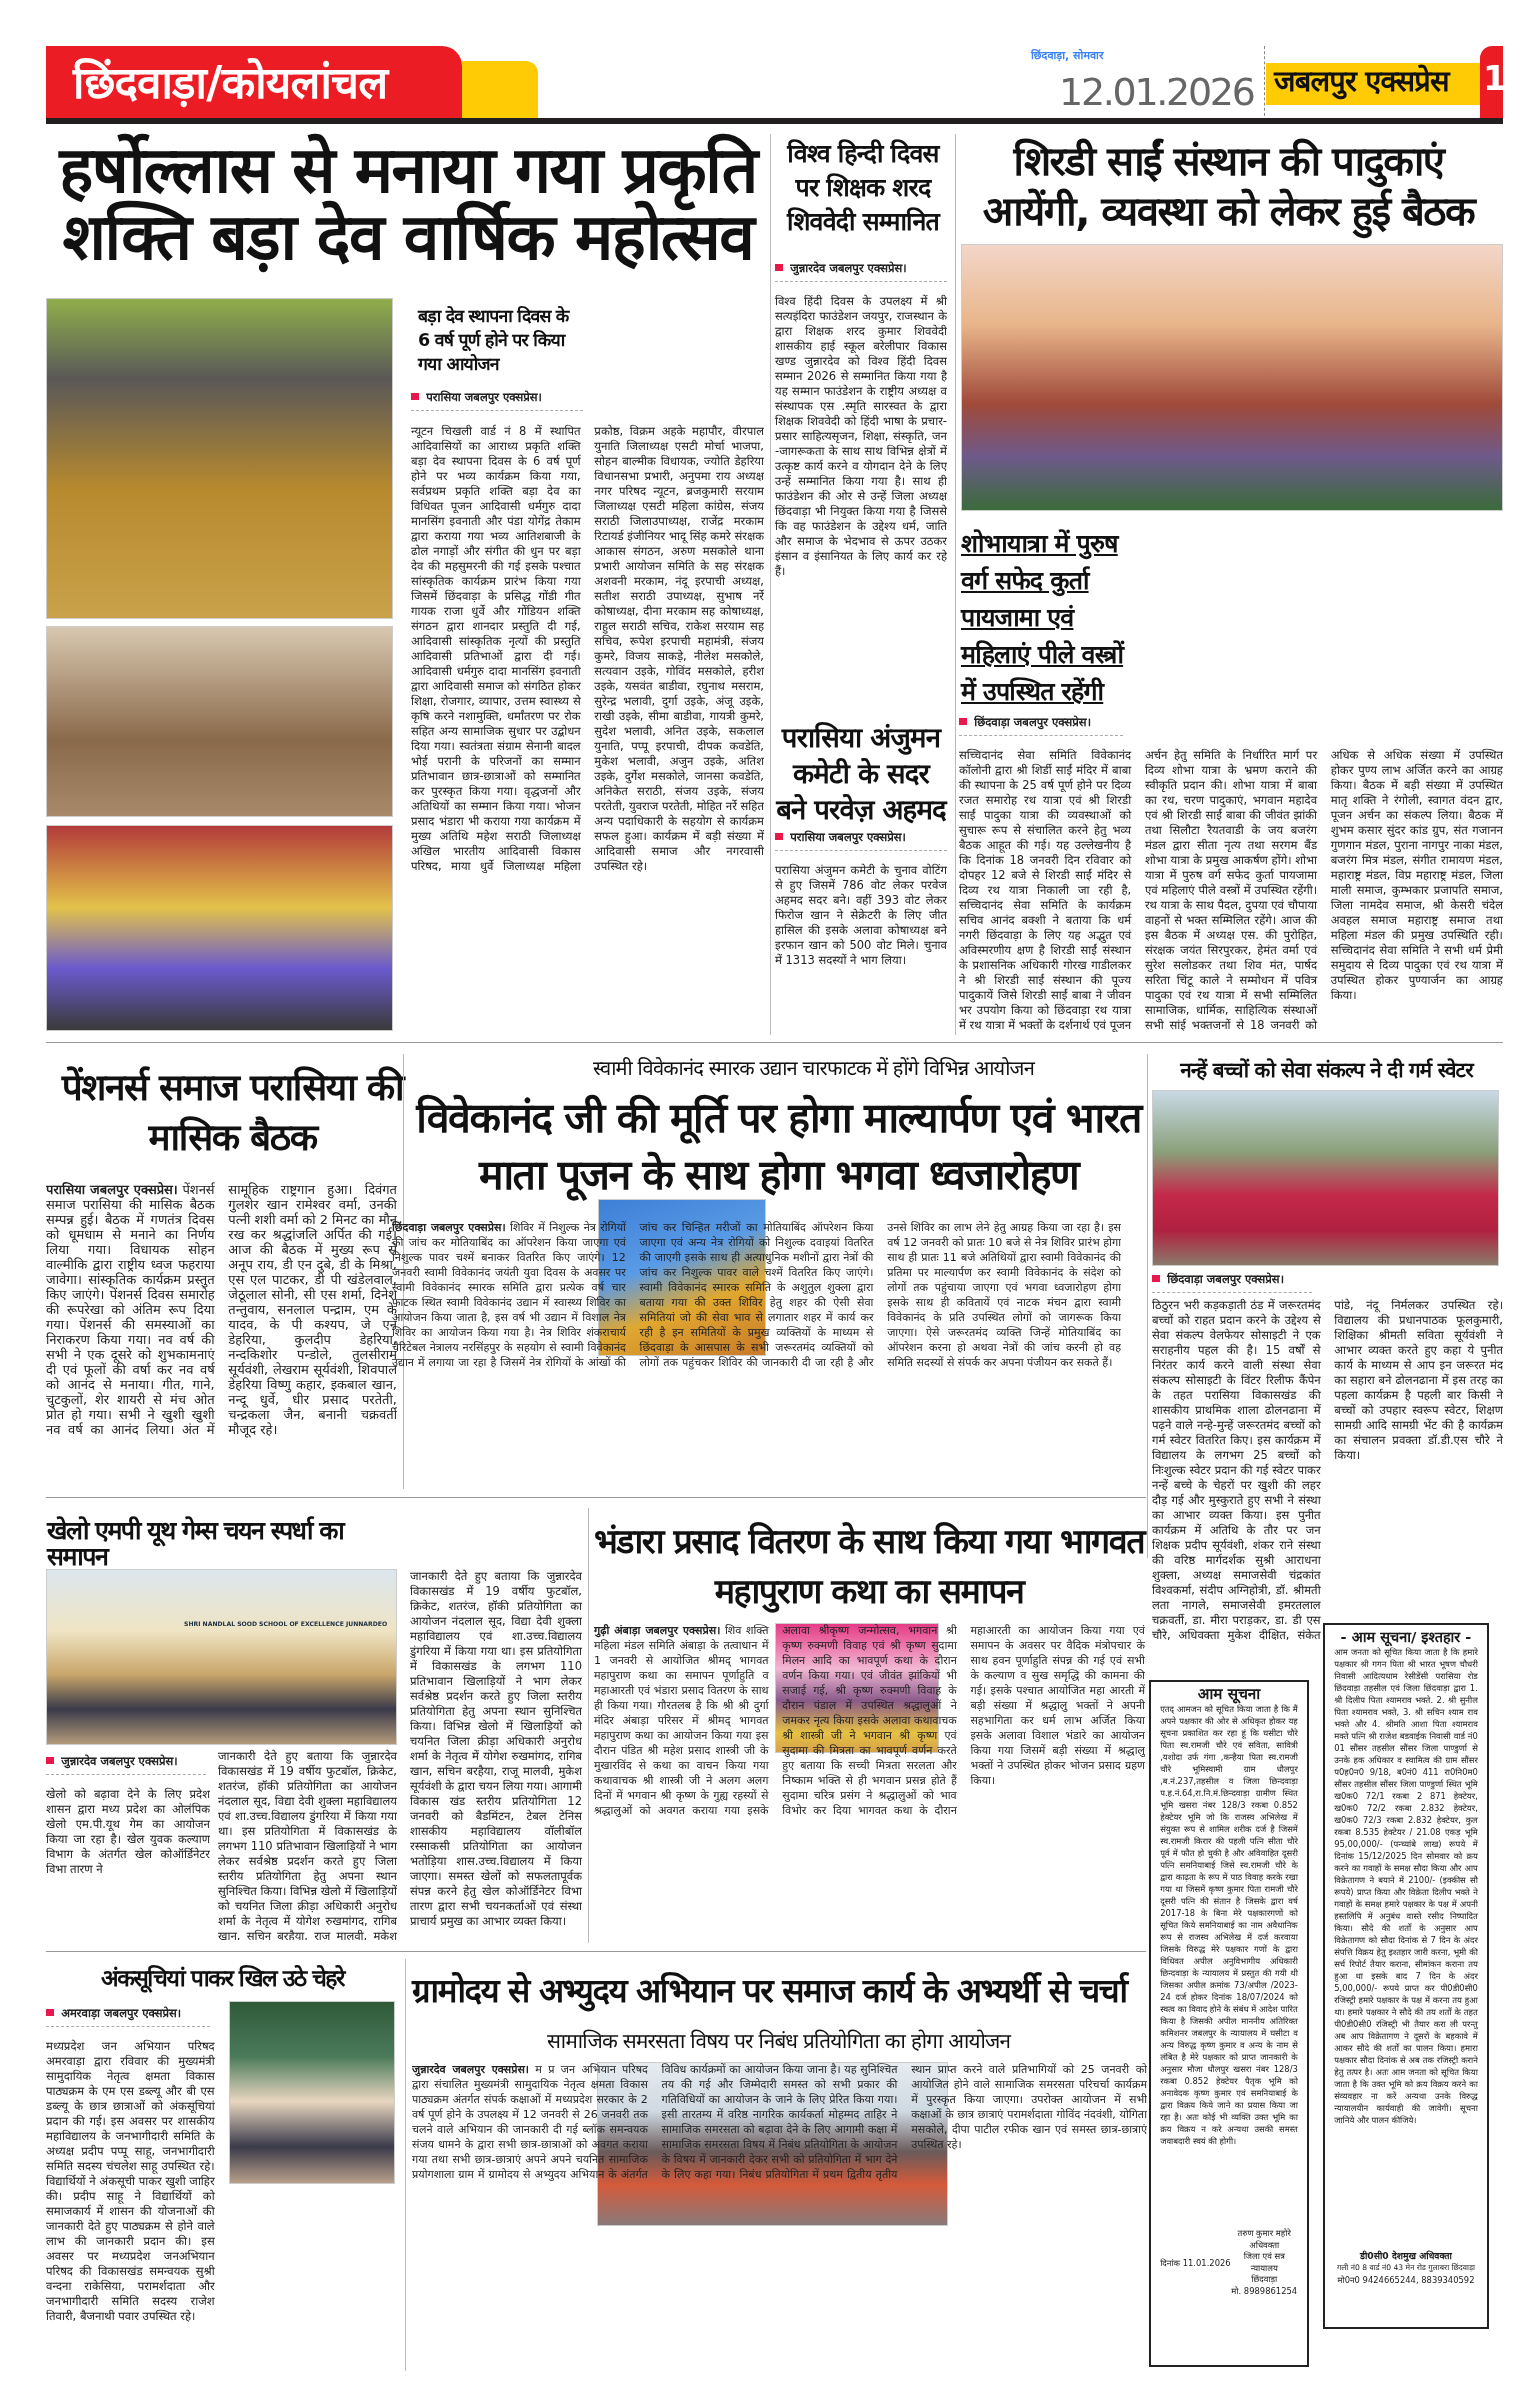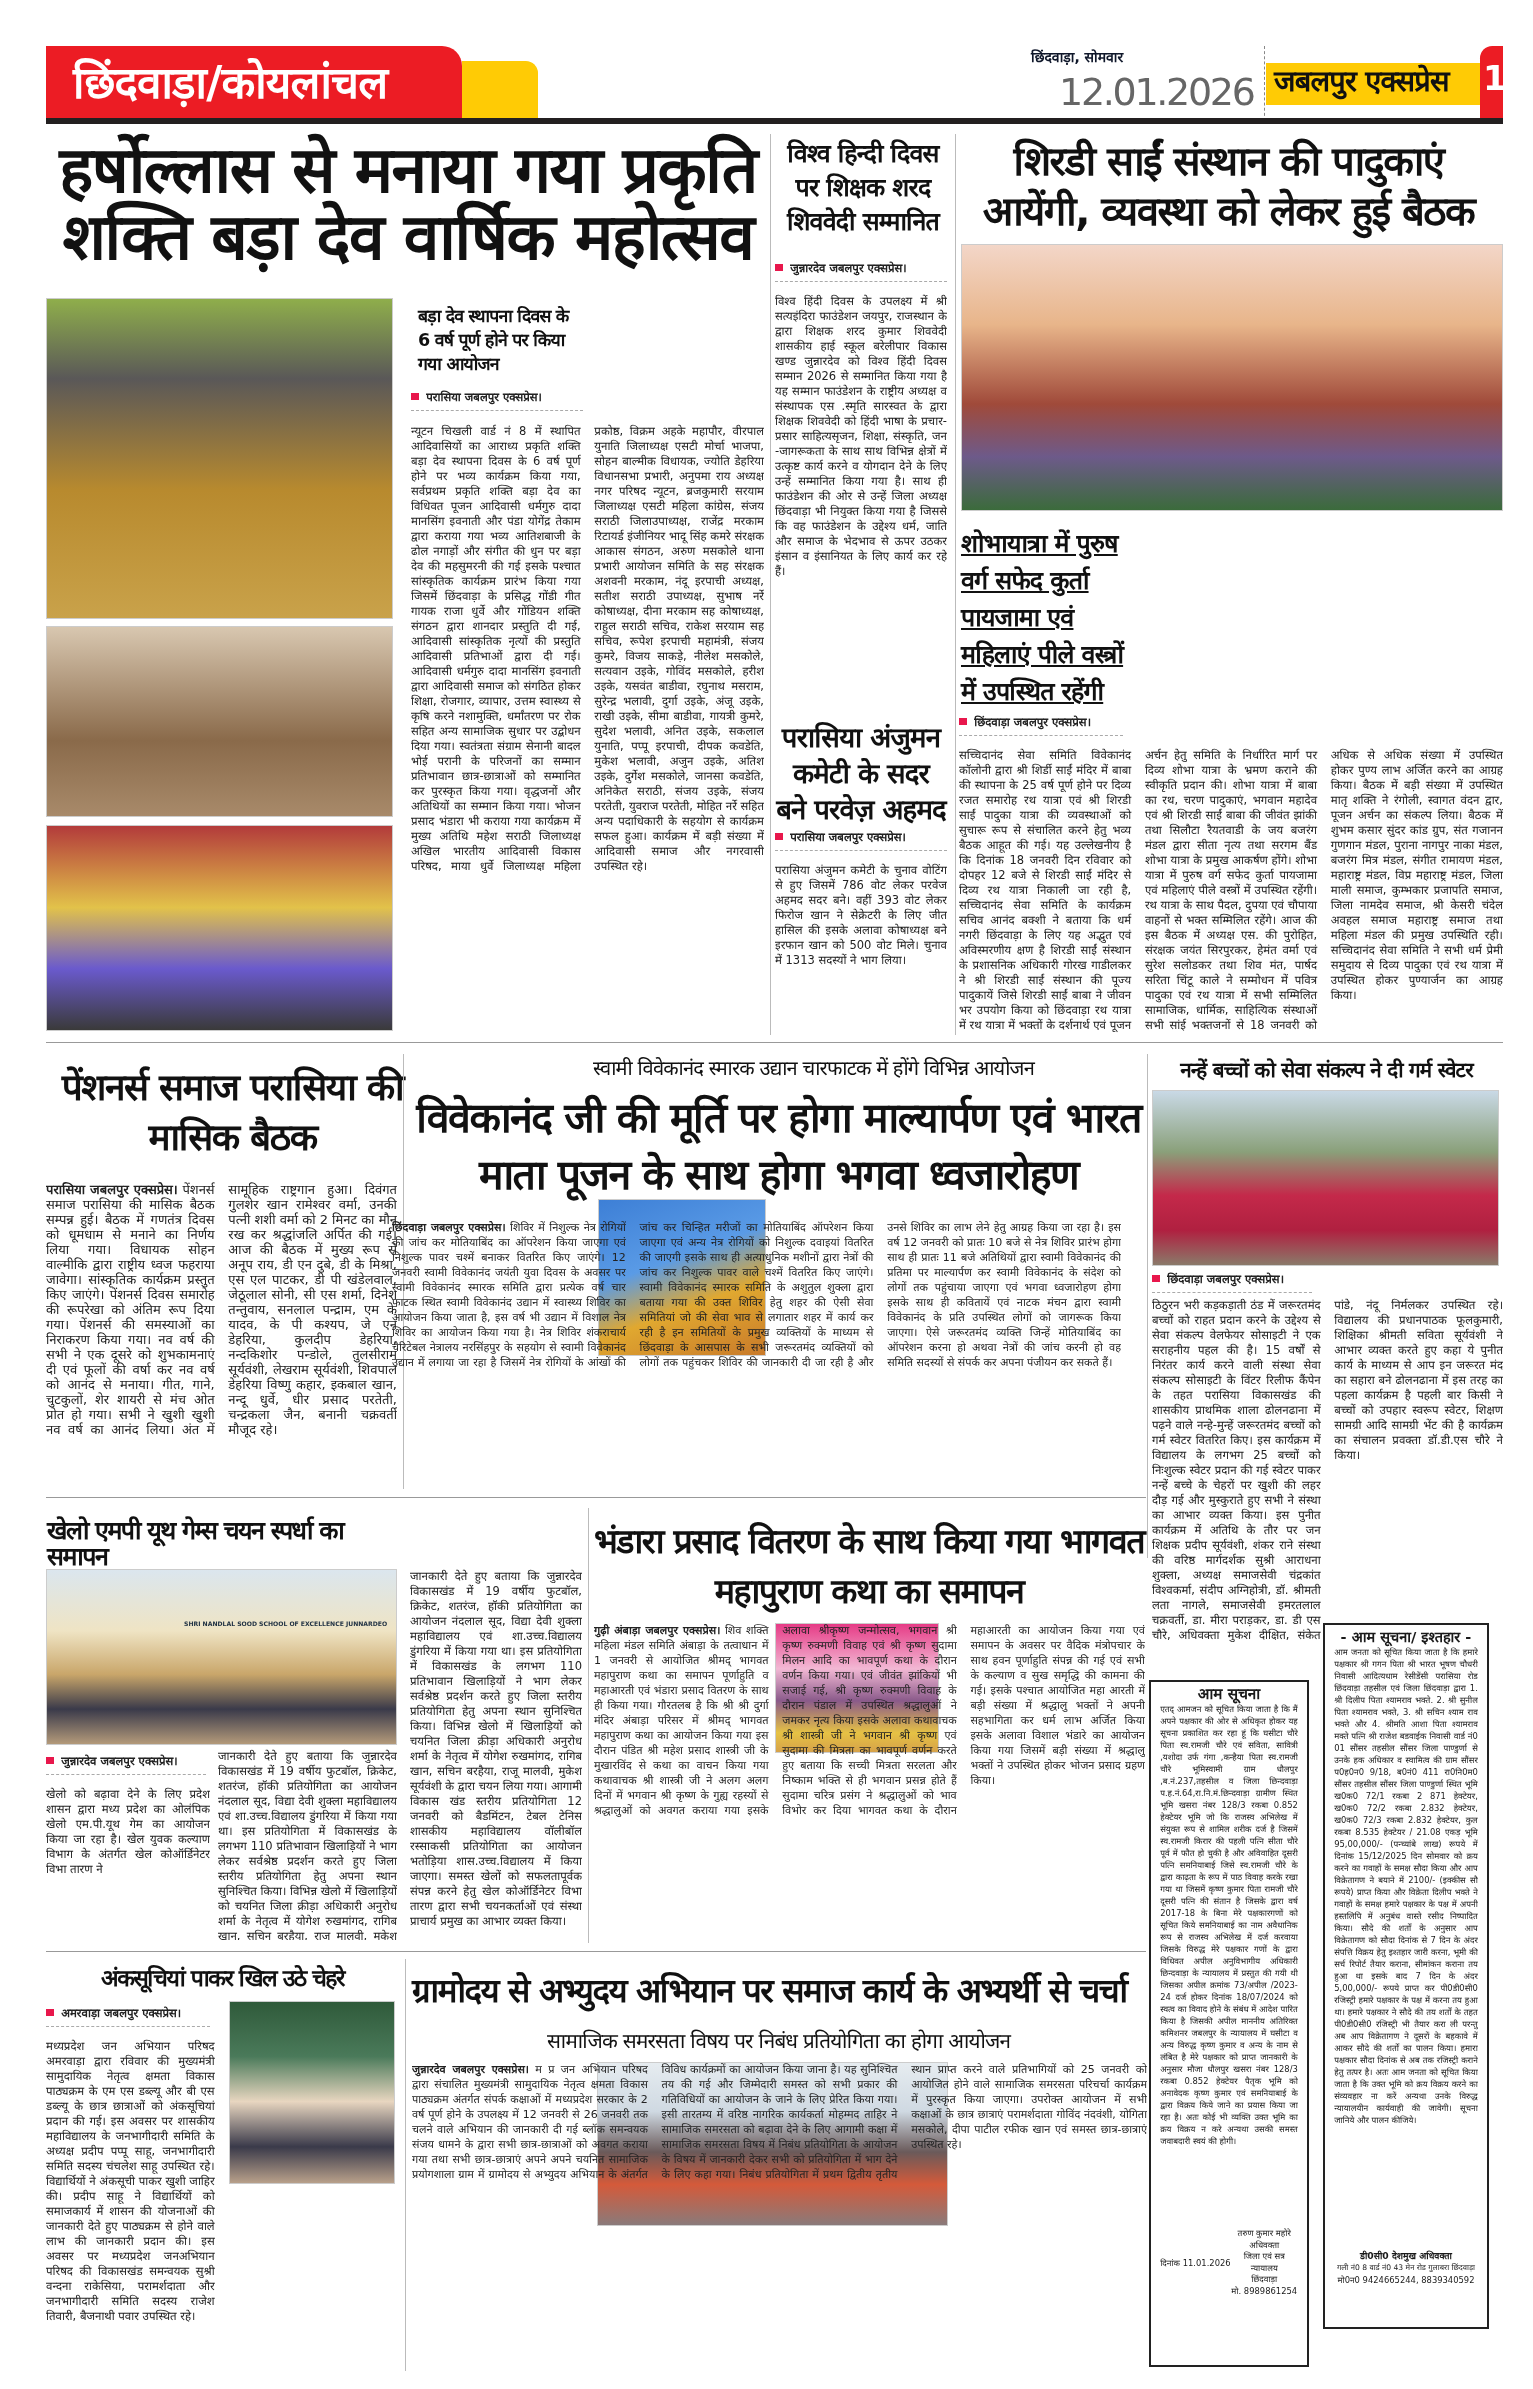--- a/index.html
+++ b/index.html
@@ -16,21 +16,21 @@
 .cols2{column-count:2;column-gap:13.7px}
 .cols3{column-count:3;column-gap:13.7px}
 </style>
 </head>
 <body>
 
 <header>
   <div class="abs" style="left:46px;top:46px;width:416px;height:73px;background:#ec1c24;border-radius:0 20px 0 0;"></div>
   <div class="abs" style="left:462px;top:61px;width:76px;height:57px;background:#ffcb05;border-radius:0 12.2px 0 0;"></div>
   <div class="abs hl" style="left:73px;top:60px;font-size:44px;color:#fff;letter-spacing:-0.8px;">छिंदवाड़ा/कोयलांचल</div>
-  <div class="abs" style="left:1031px;top:47px;font-size:14px;font-weight:bold;color:#0f172a;">छिंदवाड़ा, सोमवार</div>
+  <div class="abs" style="left:1031px;top:47px;font-size:11px;font-weight:bold;color:#3b82f6;">छिंदवाड़ा, सोमवार</div>
   <div class="abs" style="left:1023px;top:70px;font-size:38px;color:#666;letter-spacing:-2.3px;margin-left:36px;">12.01.2026</div>
   <div class="abs" style="left:1264px;top:46px;width:0;height:75px;border-left:1.5px dashed #888;"></div>
   <div class="abs" style="left:1266px;top:63px;width:214px;height:42px;background:#ffcb05;"></div>
   <div class="abs hl" style="left:1274px;top:66px;font-size:29px;color:#111;letter-spacing:-0.8px;">जबलपुर एक्सप्रेस</div>
   <div class="abs" style="left:1480px;top:46px;width:23px;height:73px;background:#ec1c24;border-radius:12.2px 0 0 0;"></div>
   <div class="abs hl" style="left:1483px;top:61px;font-size:34px;color:#fff;letter-spacing:-3.1px;">11</div>
   <div class="abs" style="left:46px;top:118px;width:1457px;height:6.1px;background:#231f20;"></div>
 </header>
 
 <article>

